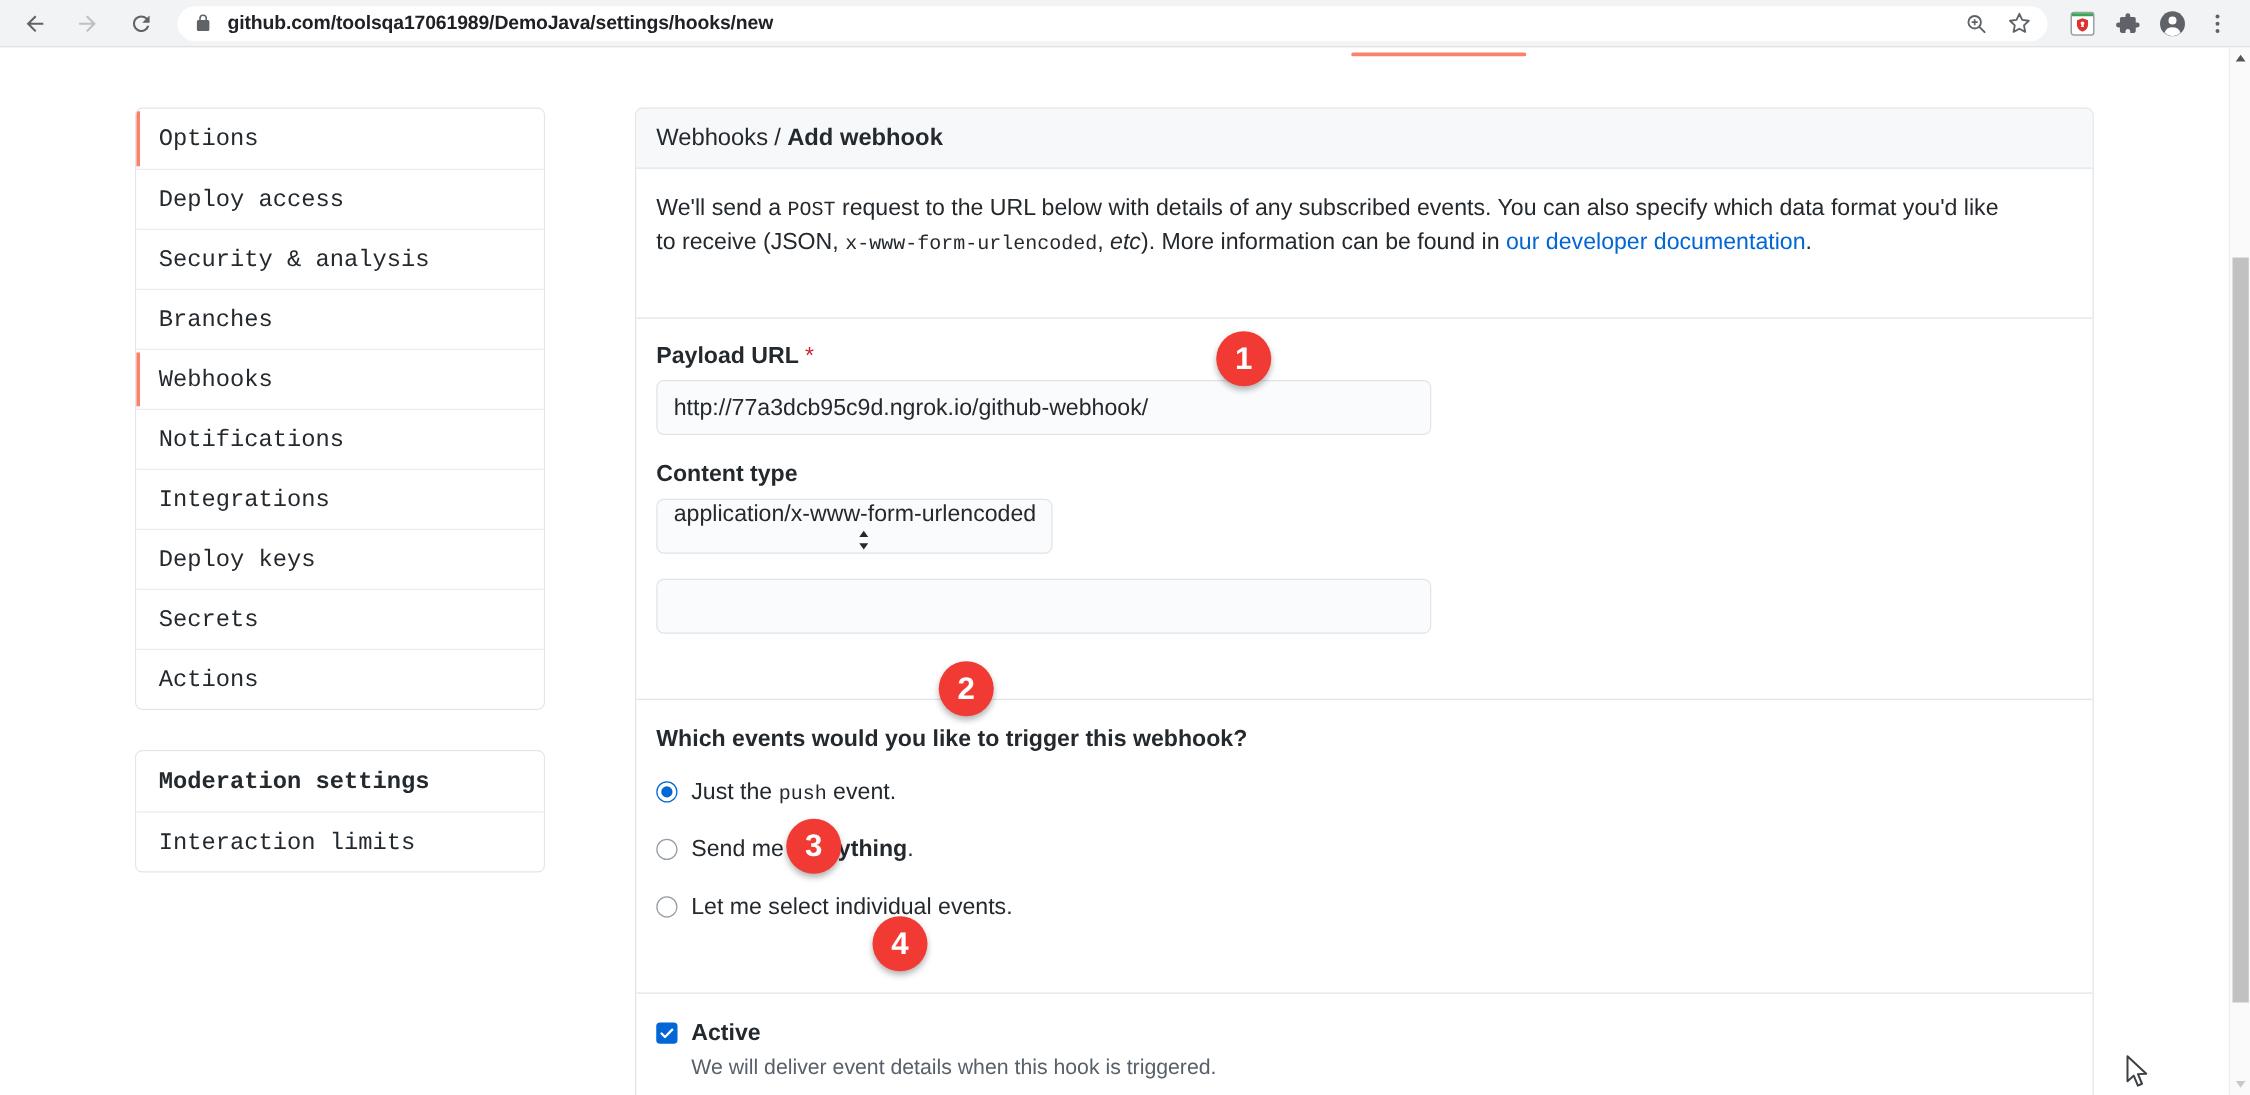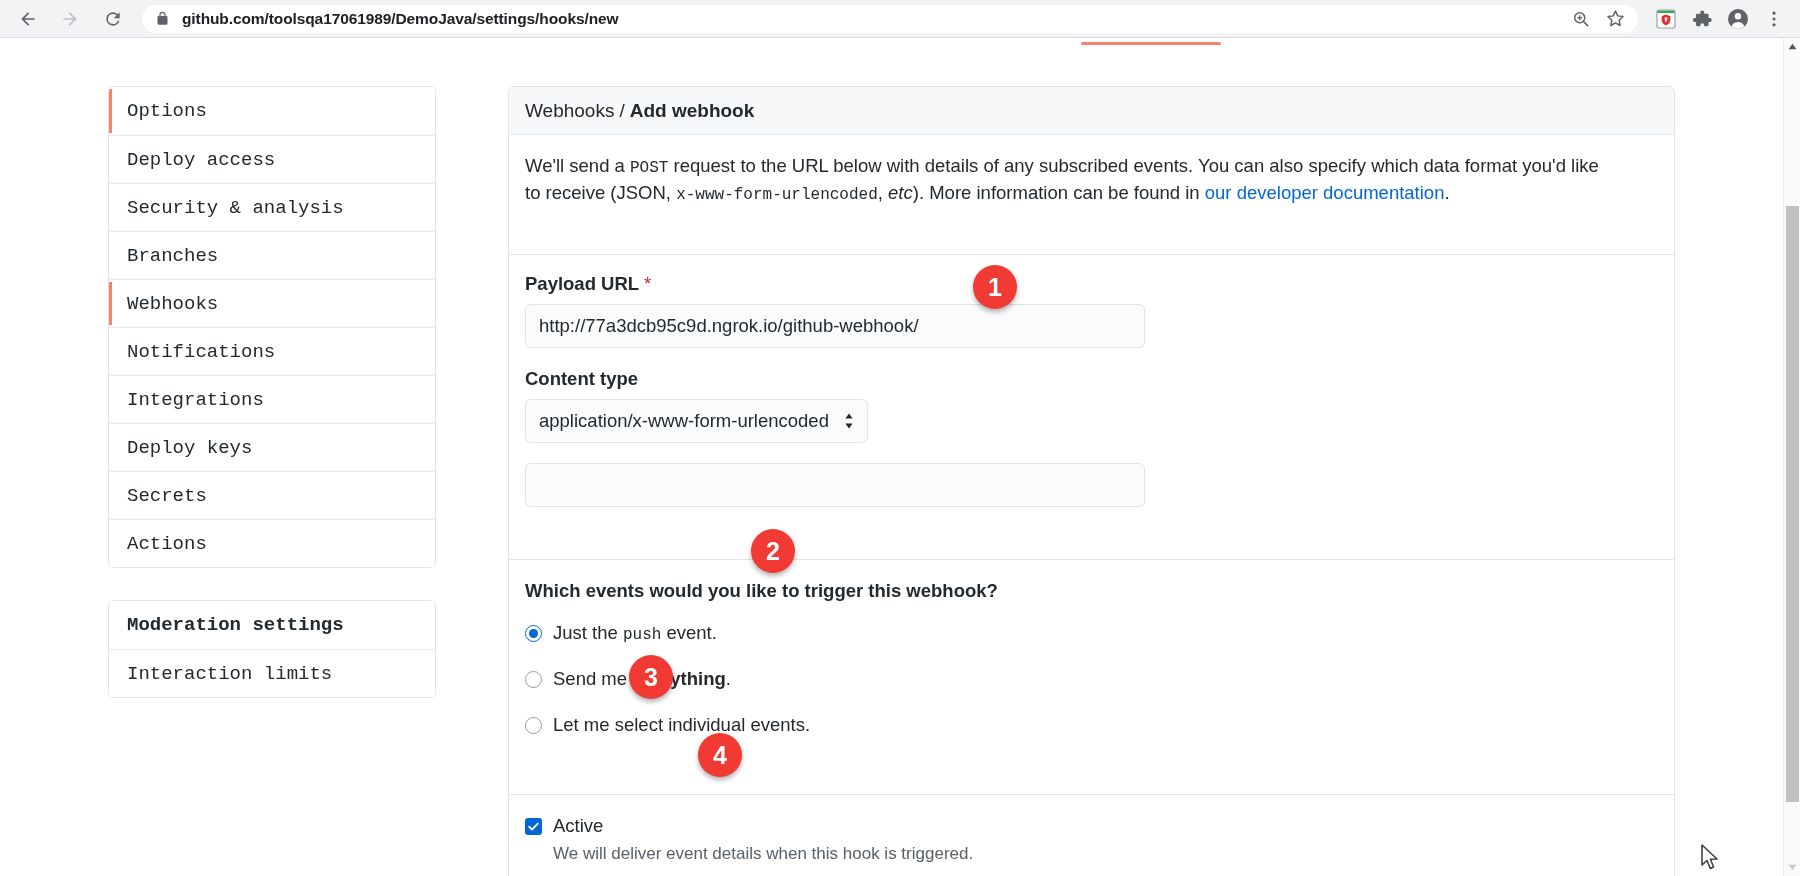--- a/index.html
+++ b/index.html
@@ -163,20 +163,21 @@
   }
   .text-input::placeholder { color: #6a737d; }
 
   .select-wrap {
     display: inline-flex; align-items: center;
     height: 44px;
     border: 1px solid #e1e4e8;
     border-radius: 6px;
     background: #fafbfc;
     padding: 0 12px 0 13px;
+    flex-direction: column;
   }
   #content-type-value { font-size: 18.5px; color: #24292e; }
   .updown { margin-left: 14px; display: flex; flex-direction: column; align-items: center; line-height: 0; }
 
   .block-gap { margin-top: 20px; }
 
   #events-question {
     font-size: 18.5px;
     font-weight: 700;
     color: #24292e;
@@ -210,21 +211,21 @@
 
   .check-row { display: flex; align-items: center; font-size: 18.5px; color: #24292e; }
   .checkbox {
     width: 17px; height: 17px;
     border-radius: 3px;
     background: #0366d6;
     margin-right: 11px;
     flex: 0 0 auto;
     display: flex; align-items: center; justify-content: center;
   }
-  .cb-label { font-weight: 400; }
+  .cb-label { font-weight: 700; }
   #active-hint {
     font-size: 17px; color: #586069;
     margin: 7px 0 0 28px;
   }
 
   #add-webhook-button {
     margin-top: 24px;
     height: 44px;
     padding: 0 20px;
     background: #2ea44f;

